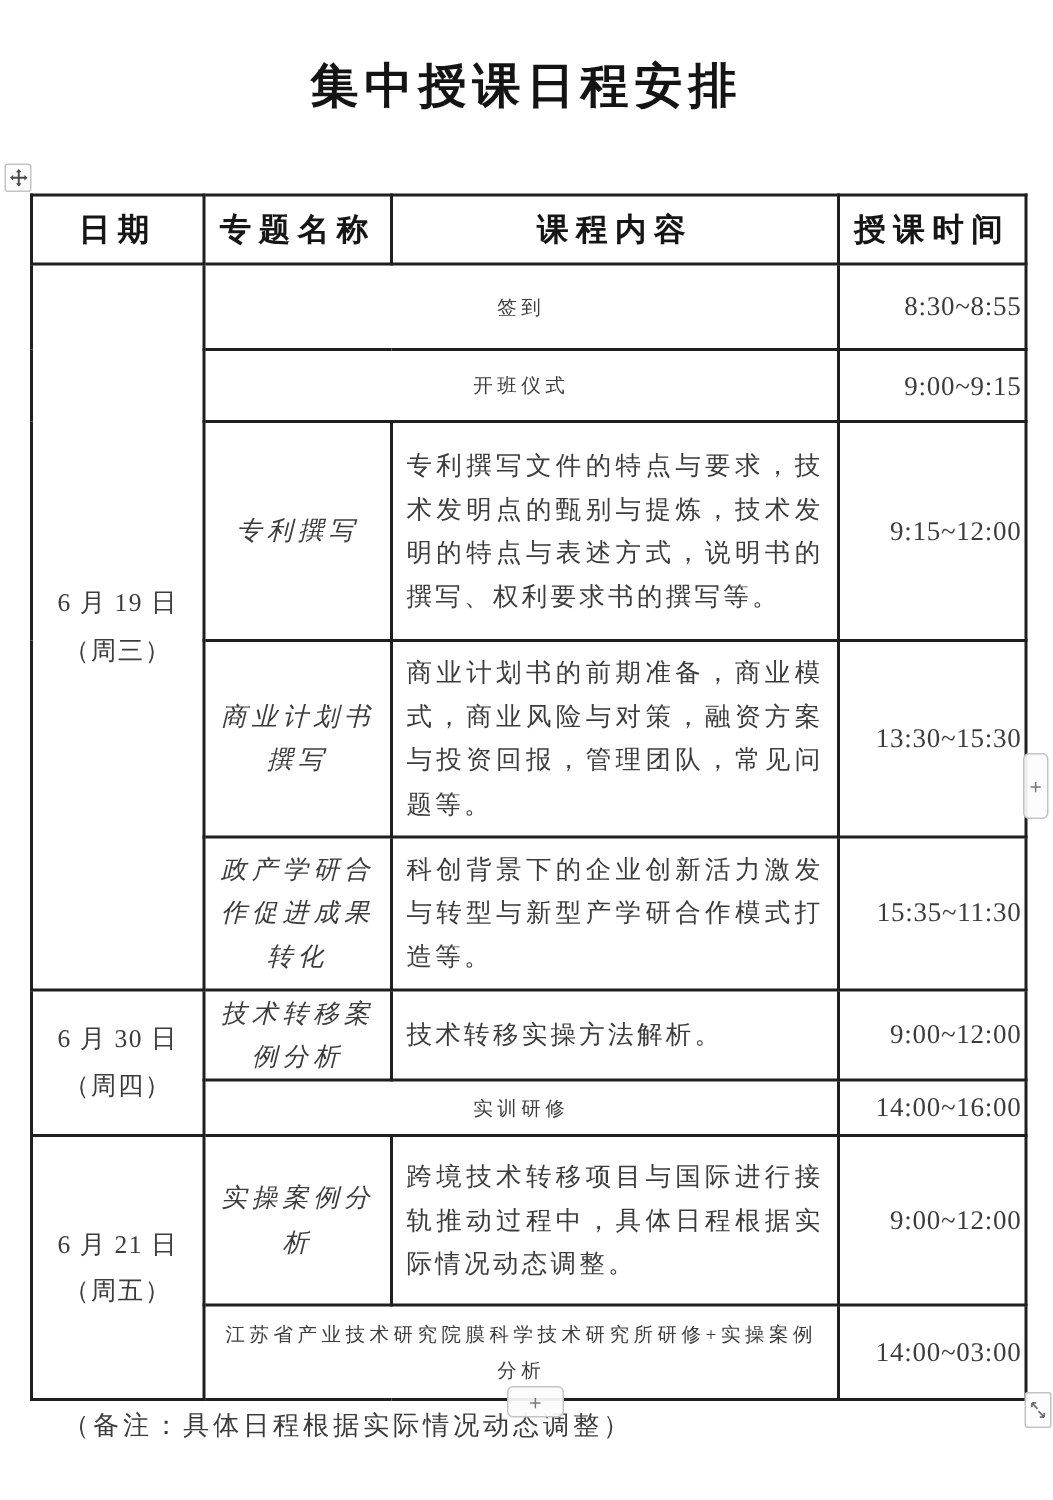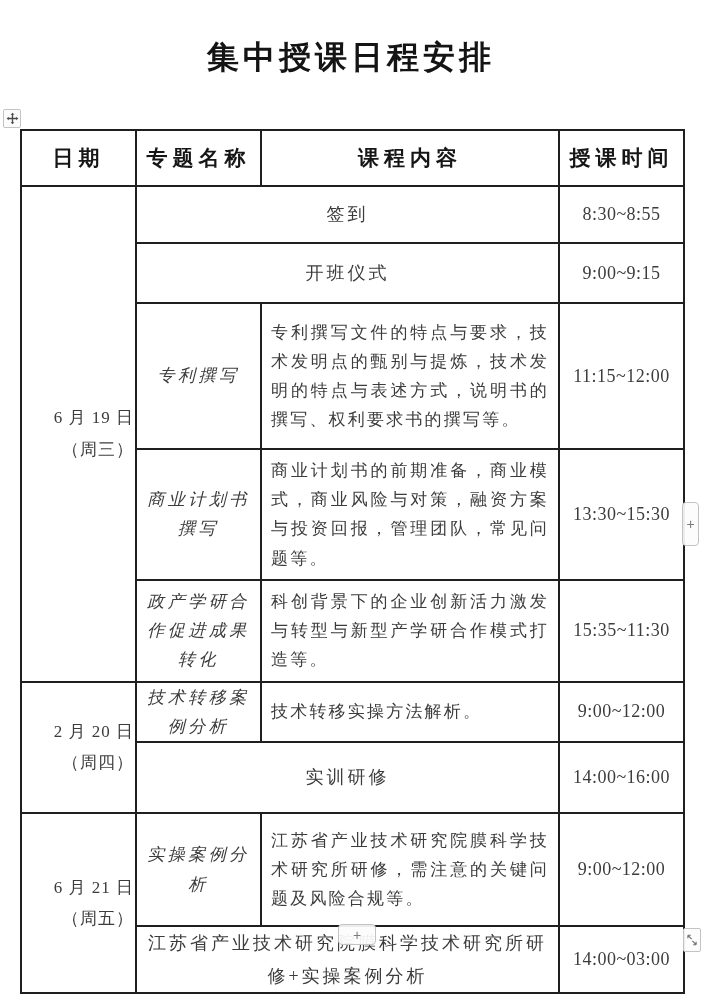--- a/index.html
+++ b/index.html
@@ -37,32 +37,32 @@
     vertical-align: middle;
     overflow: hidden;
   }
   table.sched th {
     font-size: 21px;
     font-weight: bold;
     color: #161616;
     text-align: center;
     letter-spacing: 5px;
   }
-  tr.r-head { height: 56px; padding-left: 40px; }
+  tr.r-head { height: 46px; padding-left: 40px; }
   tr.r1 { height: 57px; }
-  tr.r2 { height: 60px; border-radius: 22px; }
+  tr.r2 { height: 48px; border-radius: 22px; }
   tr.r3 { height: 146px; }
   tr.r4 { height: 115px; }
   tr.r5 { height: 88px; }
   tr.r6 { height: 60px; }
-  tr.r7 { height: 71px; }
+  tr.r7 { height: 37px; }
   tr.r8 { height: 113px; }
   tr.r9 { height: 63px; }
   td.date-cell {
-    text-align: right;
+    text-align: center;
     font-size: 17px;
     letter-spacing: 1px;
     line-height: 1.85;
   }
   td.topic-cell {
     text-align: center;
     font-size: 17px;
     letter-spacing: 3.5px;
     line-height: 1.72;
     padding: 0 6px;
@@ -70,27 +70,27 @@
   }
   td.content-cell {
     text-align: justify;
     font-size: 17px;
     letter-spacing: 2.2px;
     line-height: 1.72;
     padding: 6px 9px;
   }
   td.merged-cell {
     text-align: center;
-    font-size: 18px;
+    font-size: 13px;
     letter-spacing: 3px;
     line-height: 1.8;
     padding: 0 8px;
   }
   td.time-cell {
-    text-align: center;
+    text-align: right;
     font-size: 18px;
     letter-spacing: 0.5px;
     padding: 0 2px;
     white-space: nowrap;
   }
   .doc-note {
     position: absolute;
     left: 42px;
     top: 938px;
     font-size: 17.5px;
@@ -149,67 +149,68 @@
     </tr>
 
     <tr class="r2">
       <td class="merged-cell" colspan="2">开班仪式</td>
       <td class="time-cell">9:00~9:15</td>
     </tr>
 
     <tr class="r3">
       <td class="topic-cell">专利撰写</td>
       <td class="content-cell">专利撰写文件的特点与要求，技术发明点的甄别与提炼，技术发明的特点与表述方式，说明书的撰写、权利要求书的撰写等。</td>
-      <td class="time-cell">11:15~12:00</td>
+      <td class="time-cell">9:15~12:00</td>
     </tr>
 
     <tr class="r4">
       <td class="topic-cell">商业计划书撰写</td>
       <td class="content-cell">商业计划书的前期准备，商业模式，商业风险与对策，融资方案与投资回报，管理团队，常见问题等。</td>
       <td class="time-cell">13:30~15:30</td>
     </tr>
 
     <tr class="r5">
       <td class="topic-cell">政产学研合作促进成果转化</td>
       <td class="content-cell">科创背景下的企业创新活力激发与转型与新型产学研合作模式打造等。</td>
       <td class="time-cell">15:35~11:30</td>
     </tr>
 
     <tr class="r6">
       <td class="date-cell" rowspan="2">
-        <span style="display:block">2 月 20 日</span>
+        <span style="display:block">6 月 30 日</span>
         <span style="display:block">（周四）</span>
       </td>
       <td class="topic-cell">技术转移案例分析</td>
       <td class="content-cell">技术转移实操方法解析。</td>
       <td class="time-cell">9:00~12:00</td>
     </tr>
 
     <tr class="r7">
       <td class="merged-cell" colspan="2">实训研修</td>
       <td class="time-cell">14:00~16:00</td>
     </tr>
 
     <tr class="r8">
       <td class="date-cell" rowspan="2">
         <span style="display:block">6 月 21 日</span>
         <span style="display:block">（周五）</span>
       </td>
       <td class="topic-cell">实操案例分析</td>
-      <td class="content-cell">江苏省产业技术研究院膜科学技术研究所研修，需注意的关键问题及风险合规等。</td>
+      <td class="content-cell">跨境技术转移项目与国际进行接轨推动过程中，具体日程根据实际情况动态调整。</td>
       <td class="time-cell">9:00~12:00</td>
     </tr>
 
     <tr class="r9">
       <td class="merged-cell" colspan="2">江苏省产业技术研究院膜科学技术研究所研修+实操案例分析</td>
       <td class="time-cell">14:00~03:00</td>
     </tr>
   </tbody>
     </table>
 
+  <div class="doc-note">（备注：具体日程根据实际情况动态调整）</div>
 
   <div class="handle move-handle" title="">
     <span>
       <svg width="13" height="13" viewBox="0 0 16 16">
         <path d="M8 0.8 L10.3 3.4 H8.8 V7.2 H12.6 V5.7 L15.2 8 L12.6 10.3 V8.8 H8.8 V12.6 H10.3 L8 15.2 L5.7 12.6 H7.2 V8.8 H3.4 V10.3 L0.8 8 L3.4 5.7 V7.2 H7.2 V3.4 H5.7 Z" fill="#4a4a4a"></path>
       </svg>
     </span>
   </div>
 
   <div class="handle col-plus">

